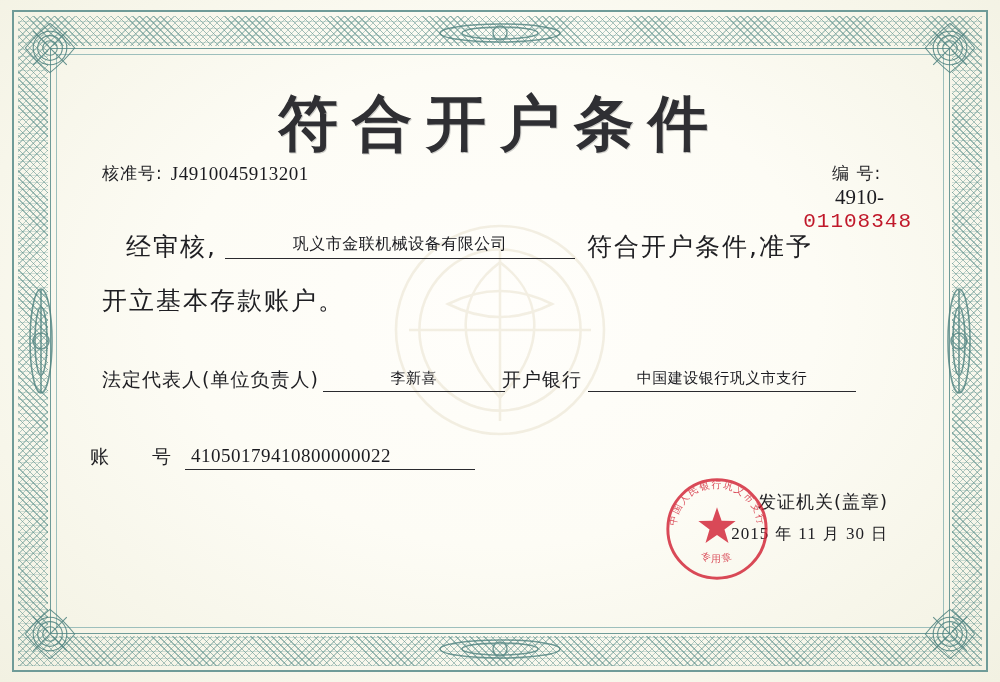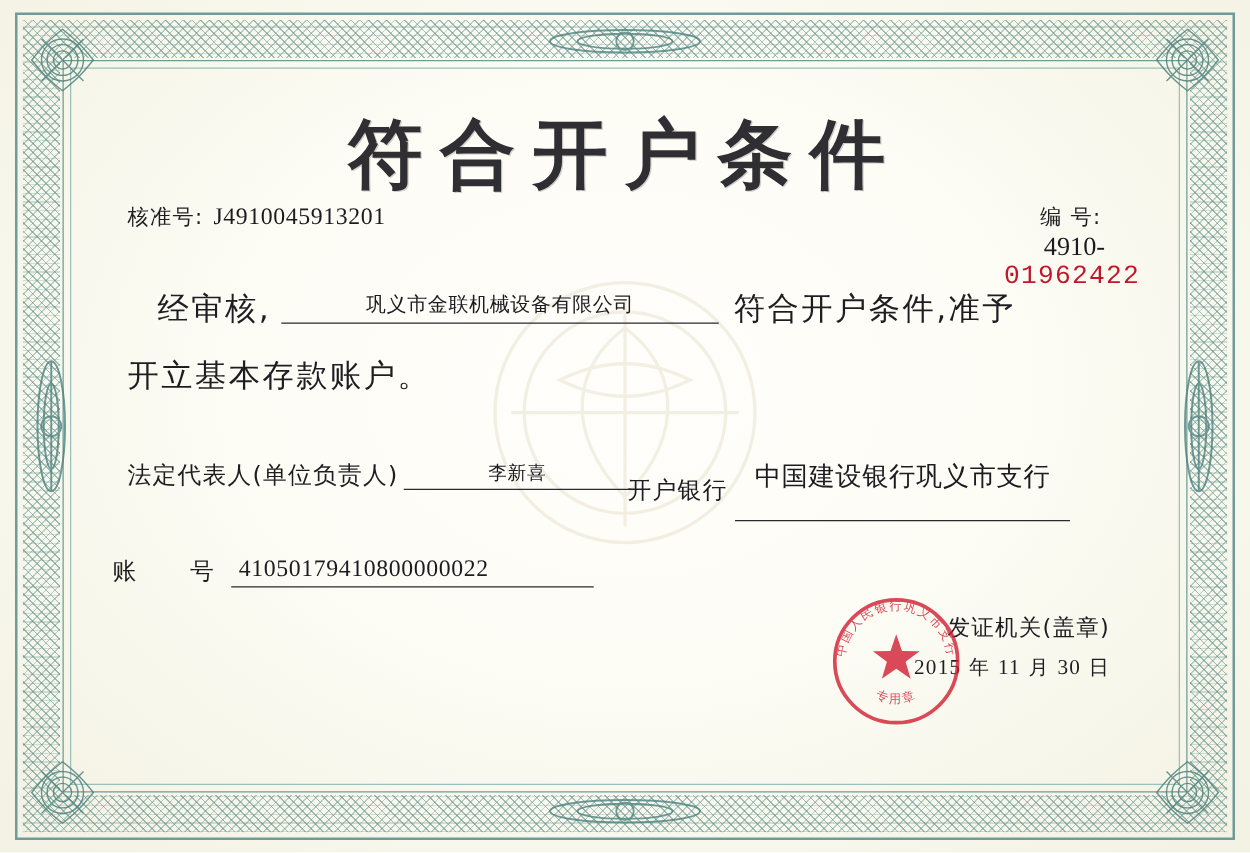--- a/index.html
+++ b/index.html
@@ -211,23 +211,23 @@
     letter-spacing: 0.5px;
   }
   .row-bank {
     left: 432px;
     top: 305px;
     font-size: 19px;
     letter-spacing: 1px;
   }
   .row-bank .val-bank {
     font-family: "DejaVu Sans", "Liberation Sans", sans-serif;
-    font-size: 21px;
+    font-size: 15px;
     width: 268px;
-    padding-bottom: 21px;
+    padding-bottom: 3px;
     margin-left: 6px;
     letter-spacing: 0.5px;
   }
 
   
   .row-account {
     left: 20px;
     top: 382px;
     font-size: 19px;
     letter-spacing: 1px;
@@ -380,21 +380,21 @@
     <div class="title">符合开户条件</div>
 
     <div class="row row-approval">
       <span class="label">核准号:</span>
       <span class="value">J4910045913201</span>
     </div>
 
     <div class="row row-serial">
       <span class="label">编 号:</span>
       <span class="prefix">4910-</span>
-      <span class="serial">01962422</span>
+      <span class="serial">01108348</span>
     </div>
 
     <div class="row body1">
       <span class="label seg-lead">经审核,</span>
       <span class="value ul company">巩义市金联机械设备有限公司</span>
       <span class="label seg-tail">符合开户条件,准予</span>
     </div>
 
     <div class="row body2">
       <span class="label">开立基本存款账户。</span>

